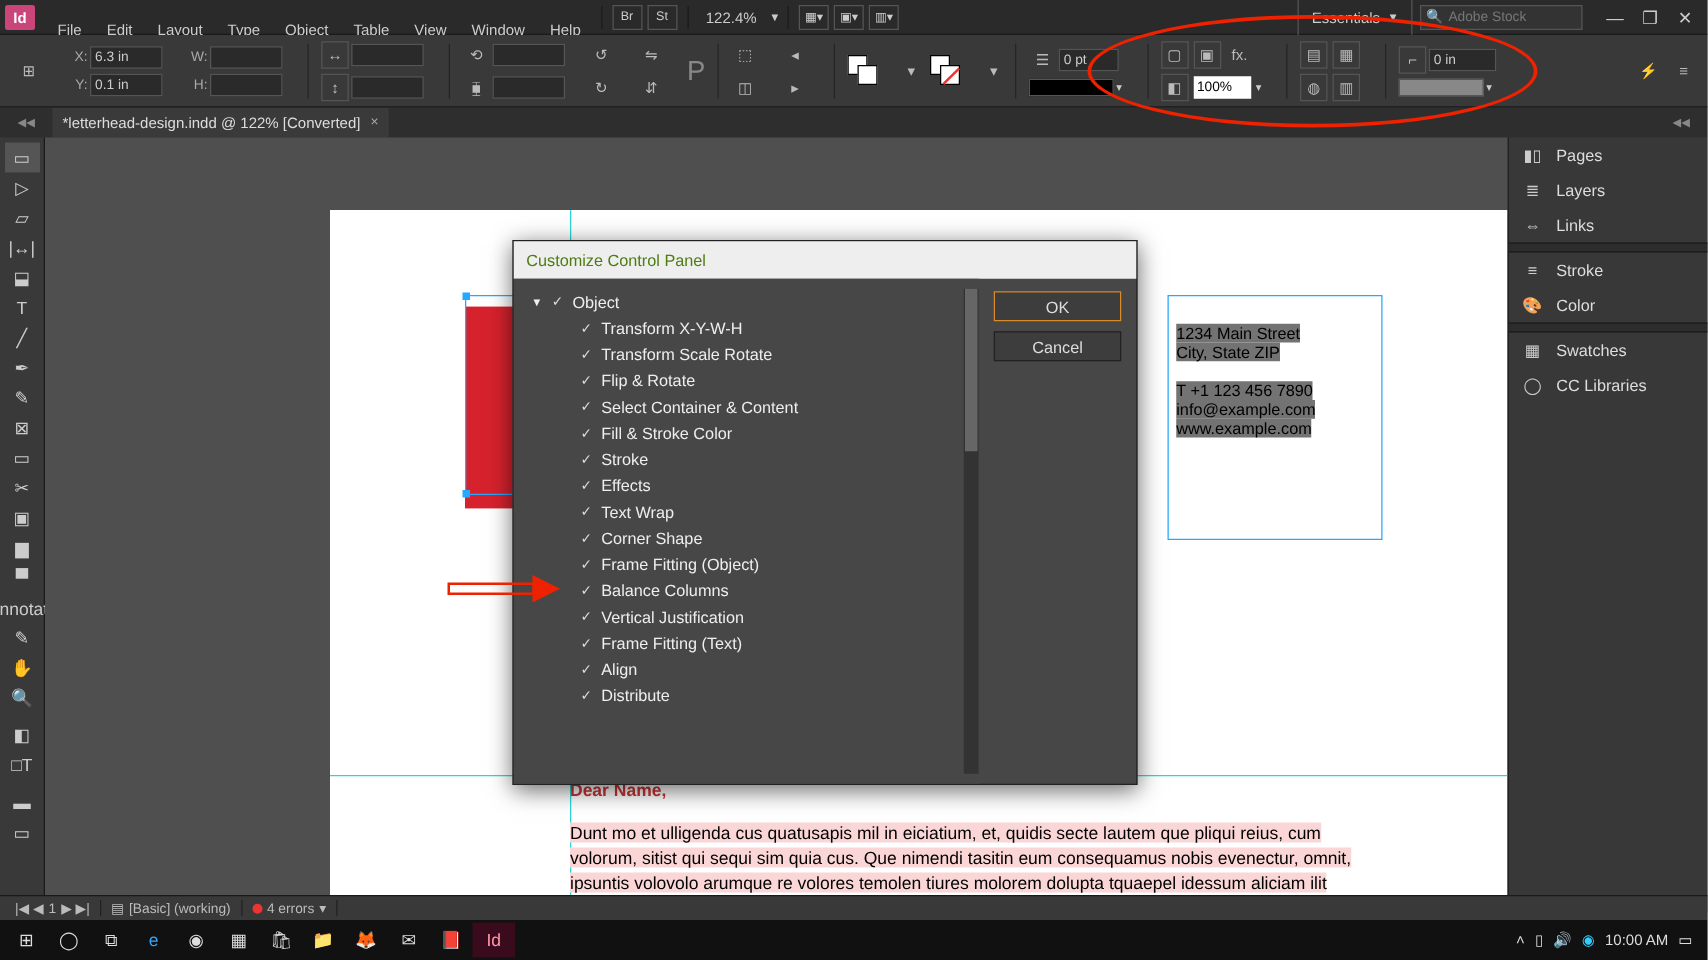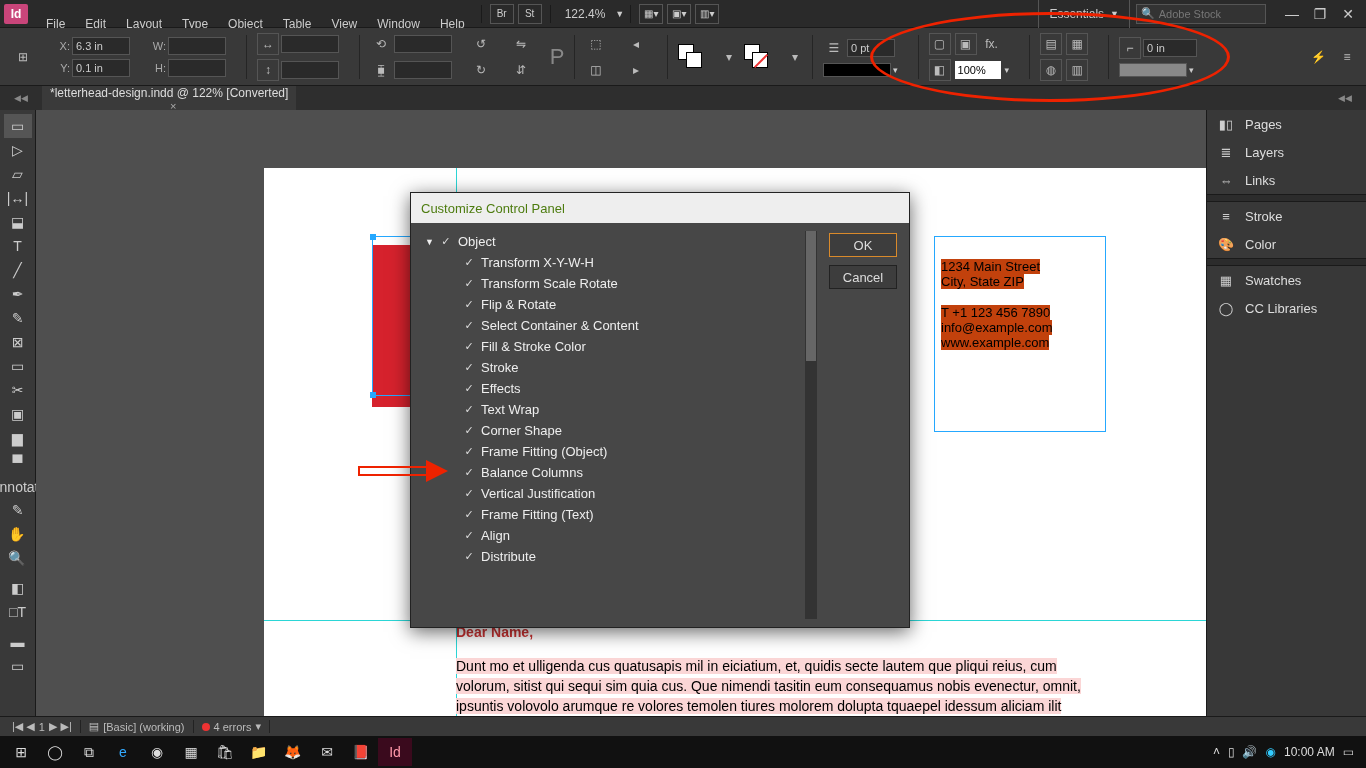--- a/index.html
+++ b/index.html
@@ -36,37 +36,37 @@
 .long-swatch.black{ background:#000;}
 .long-swatch.grey{ background:#888;}
 .opacity-box{ width:46px; height:18px; background:#fff; color:#000; text-align:left; padding:0 3px; line-height:18px; font-size:11px;}
 
 
 .ellipse-anno{ position:absolute; border:3px solid #e20; border-radius:50%; width:360px; height:90px; left:870px; top:12px; pointer-events:none;}
 
 
 .tabbar{ height:24px; background:#2e2e2e; display:flex; align-items:center; }
 .panel-collapse{ width:42px; height:24px; display:flex; align-items:center; justify-content:center; font-size:9px; color:#888;}
-.doc-tab{ background:#3a3a3a; height:24px; display:flex; align-items:center; padding:0 8px; font-size:12px; color:#ddd;flex-direction:column;}
+.doc-tab{ background:#3a3a3a; height:24px; display:flex; align-items:center; padding:0 8px; font-size:12px; color:#ddd;}
 .doc-tab .x{ margin-left:8px; font-size:11px; color:#aaa;}
 
 
 .main{ position:absolute; left:0; top:110px; right:0; bottom:38px; display:flex;}
 .toolbox{ width:36px; background:#393939; border-right:1px solid #1a1a1a; display:flex; flex-direction:column; align-items:center; padding-top:4px;}
 .toolbox .t{ width:28px; height:24px; display:flex; align-items:center; justify-content:center; font-size:14px; color:#ccc;}
 .toolbox .t.sel{ background:#555; }
 .canvas-wrap{ flex:1; background:#4f4f4f; position:relative; overflow:hidden;}
 .artboard{ position:absolute; left:228px; top:58px; width:942px; height:900px; background:#fff; box-shadow:4px 4px 0 rgba(0,0,0,.35);}
 .guide-v{ position:absolute; width:1px; background:#2bd6d6; }
 .guide-h{ position:absolute; height:1px; background:#2bd6d6; }
 .sel-frame{ position:absolute; border:1px solid #25a8ff;}
 .sel-frame .h{ position:absolute; width:6px; height:6px; background:#25a8ff;}
 .logo-red{ position:absolute; left:336px; top:135px; width:120px; height:162px; background:#d6222d; clip-path: polygon(0 0,100% 0,100% 30%,65% 50%,100% 70%,100% 100%,0 100%);}
 .txtframe{ position:absolute; border:1px solid #25a8ff; background:transparent; font-size:13px; color:#000;}
-.txtframe span{ background:#c2410c; }
+.txtframe span{ background:#737373; }
 .body-text{ position:absolute; font-size:14px; color:#000; line-height:20px;}
 .body-text span.a{ color:#c33;font-weight:bold;}
 .body-text span.hl{ background:#fbd6d6; }
 
 
 .dock{ width:160px; background:#383838; border-left:1px solid #1a1a1a; display:flex; flex-direction:column;}
 .dock-row{ height:28px; display:flex; align-items:center; padding:0 10px; gap:10px; color:#ddd; font-size:13px;}
 .dock-sep{ height:8px; background:#2c2c2c; border-top:1px solid #1a1a1a; border-bottom:1px solid #1a1a1a;}
 .dock-icon{ width:18px; height:16px; display:flex; align-items:center; justify-content:center; font-size:13px; color:#ccc;}
 
@@ -83,21 +83,21 @@
 .dialog-title{ height:30px; background:#eee; color:#4d7c0f; font-size:13px; display:flex; align-items:center; padding:0 10px;}
 .dialog-body{ display:flex; height:calc(100% - 30px);}
 .tree{ flex:1; background:#474747; overflow:hidden; position:relative; padding:8px 0 8px 8px;}
 .tree-scroll{ position:absolute; right:0; top:8px; bottom:8px; width:12px; background:#333;}
 .tree-scroll .thumb{ position:absolute; left:1px; right:1px; top:0; height:130px; background:#666;}
 .tree-group{ display:flex; align-items:center; gap:6px; padding:3px 6px; font-size:13px; color:#eee;}
 .tree-group .arrow{ font-size:9px;}
 .tree-item{ display:flex; align-items:center; gap:6px; padding:3px 6px 3px 44px; font-size:13px; color:#eee;}
 .chk{ width:12px; height:12px; display:flex; align-items:center; justify-content:center; font-size:11px; color:#ddd;}
 .chk::before{content:"✓";}
-.dlg-btns{ width:92px; padding:10px 12px; display:flex; flex-direction:column; gap:8px;}
+.dlg-btns{ width:126px; padding:10px 12px; display:flex; flex-direction:column; gap:8px;}
 .dlg-btn{ height:24px; background:#3d3d3d; border:1px solid #222; color:#ddd; font-size:13px; display:flex; align-items:center; justify-content:center;}
 .dlg-btn.primary{ border:1px solid #d98a2b; }
 
 
 .arrow-anno{ position:absolute; left:358px; top:463px; width:100px; height:16px; pointer-events:none;}
 .arrow-anno .shaft{ position:absolute; left:0; top:3px; width:70px; height:10px; border:2px solid #e20;}
 .arrow-anno .head{ position:absolute; left:68px; top:-3px; width:0; height:0; border-left:22px solid #e20; border-top:11px solid transparent; border-bottom:11px solid transparent;}
 </style>
 </head>
 <body>

